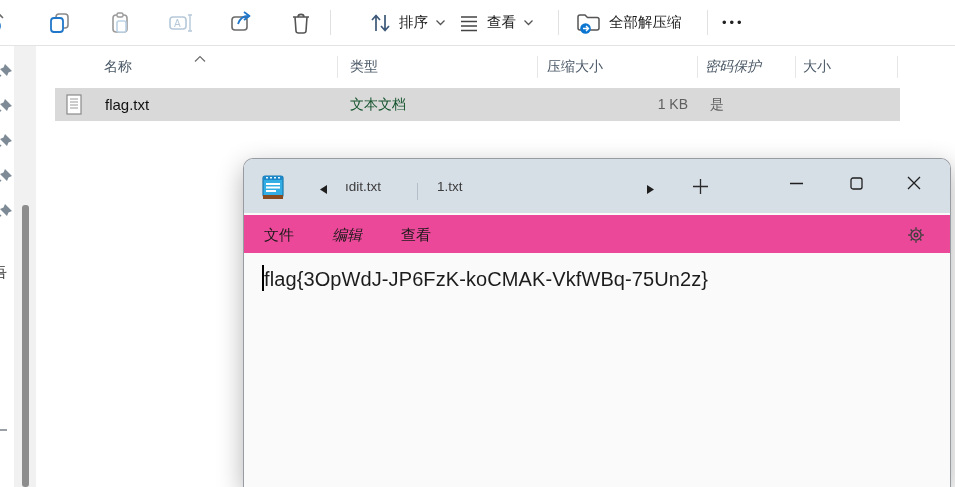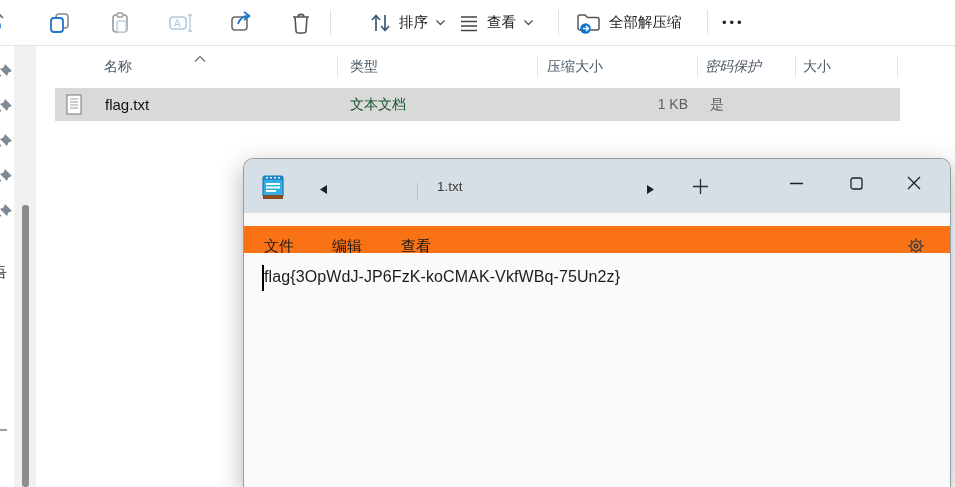--- a/index.html
+++ b/index.html
@@ -29,24 +29,24 @@
   .notepad { left:243px; top:158px; width:708px; height:329px; background:#fafafa;
              border:1px solid #979ca2; border-bottom:none; border-radius:10px 10px 0 0;
              box-shadow:0 8px 26px rgba(0,0,0,.30); overflow:hidden; }
   .titlebar { position:absolute; left:0; top:0; width:100%; height:54px; background:#d6dee6; }
   .tab-label { position:absolute; top:0; height:54px; display:flex; align-items:center; font-size:13.5px; color:#3c3c3c; }
   .tab-sep { position:absolute; top:24px; width:1px; height:17px; background:#b6bfc9; }
   .active-tab { position:absolute; left:284px; top:14px; width:98px; height:40px; background:#fafafa;
                 border-radius:8px 8px 0 0; display:flex; align-items:center; }
   .active-tab .lbl { margin-left:11px; font-size:13.5px; font-weight:600; color:#161616; }
   .winctl { position:absolute; top:0; height:48px; width:44px; display:flex; align-items:center; justify-content:center; }
-  .menubar { position:absolute; left:0; top:67px; width:100%; height:39px; background:#f97316; border-bottom:1px solid #ececec; }
+  .menubar { position:absolute; left:0; top:56px; width:100%; height:39px; background:#ec4899; border-bottom:1px solid #ececec; }
   .menu-item { position:absolute; top:0; height:39px; line-height:39px; font-size:15px; color:#1a1a1a; padding:0 4px; }
   .npcontent { position:absolute; left:0; top:94px; width:100%; height:235px; background:#fafafa; }
-  .flagtext { position:absolute; left:20px; top:15px; font-size:16px; color:#1c1c1c; white-space:nowrap; letter-spacing:0.1px; }
+  .flagtext { position:absolute; left:20px; top:15px; font-size:20px; color:#1c1c1c; white-space:nowrap; letter-spacing:0.1px; }
   .caret { position:absolute; left:18px; top:12px; width:1.5px; height:26px; background:#000; }
 </style>
 </head>
 <body>
 
 <div class="abs toolbar">
 
   <span class="abs" style="left:-7px; top:4px;">
     <svg width="24" height="30" viewBox="0 0 24 30">
       <path d="M-2 2 L10 14" stroke="#6b6b6b" stroke-width="1.6" fill="none"></path>
@@ -209,20 +209,21 @@
         <rect x="1" y="21" width="20" height="4" fill="#8a4a20"></rect>
       </svg>
     </span>
 
     <span class="abs" style="left:74px; top:22px;">
       <svg width="11" height="11" viewBox="0 0 11 11">
         <path d="M9 1 L2 5.5 L9 10 Z" fill="#1f1f1f"></path>
       </svg>
     </span>
 
+    <span class="tab-label" style="left:101px;">ıdit.txt</span>
     <span class="tab-sep" style="left:173px;"></span>
     <span class="tab-label" style="left:193px;">1.txt</span>
 
 
     <span class="abs" style="left:401px; top:22px;">
       <svg width="11" height="11" viewBox="0 0 11 11">
         <path d="M2 1 L9 5.5 L2 10 Z" fill="#1f1f1f"></path>
       </svg>
     </span>
 
@@ -244,21 +245,21 @@
     </span>
     <span class="winctl" style="left:648px;">
       <svg width="14" height="14" viewBox="0 0 14 14">
         <path d="M1 1 L13 13 M13 1 L1 13" stroke="#1f1f1f" stroke-width="1.3"></path>
       </svg>
     </span>
   </div>
 
   <div class="menubar">
     <span class="menu-item" style="left:16px;">文件</span>
-    <span class="menu-item" style="left:84px;">编辑</span>
+    <span class="menu-item" style="left:84px;font-style:italic;">编辑</span>
     <span class="menu-item" style="left:153px;">查看</span>
     <span class="abs" style="left:663px; top:11px;">
       <svg width="18" height="18" viewBox="0 0 18 18">
         <g stroke="#3f3f3f" fill="none" stroke-width="1.4">
           <circle cx="9" cy="9" r="5.1"></circle>
           <circle cx="9" cy="9" r="1.8"></circle>
           <path d="M9 1.2 V3.3 M9 14.7 V16.8 M1.2 9 H3.3 M14.7 9 H16.8 M3.6 3.6 L5.1 5.1 M12.9 12.9 L14.4 14.4 M14.4 3.6 L12.9 5.1 M5.1 12.9 L3.6 14.4"></path>
         </g>
       </svg>
     </span>

